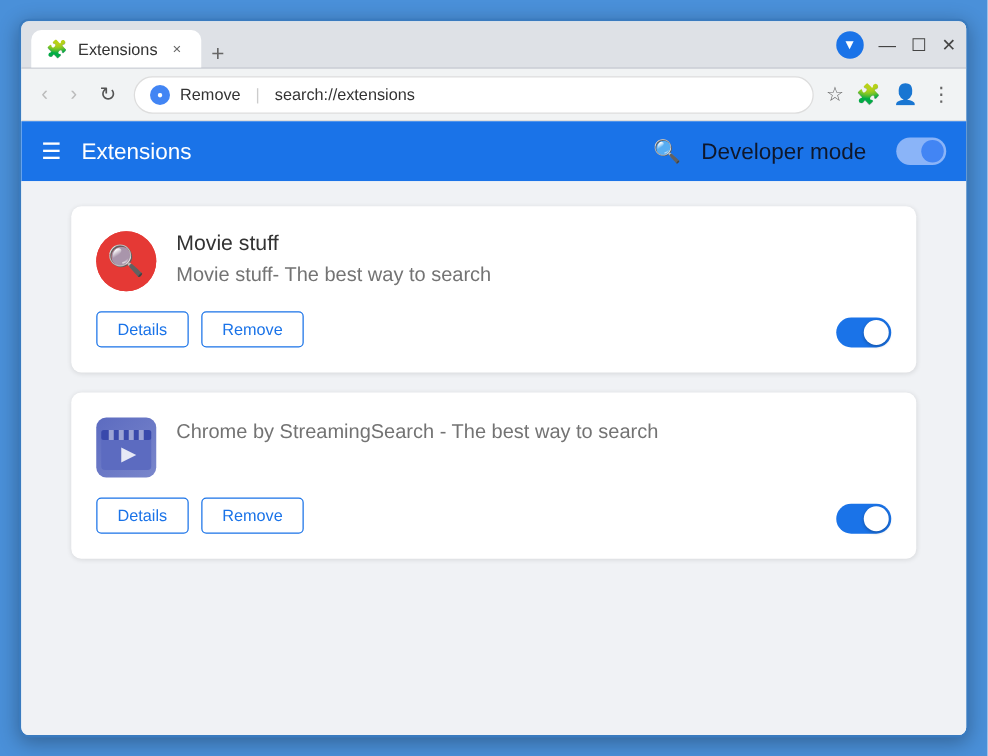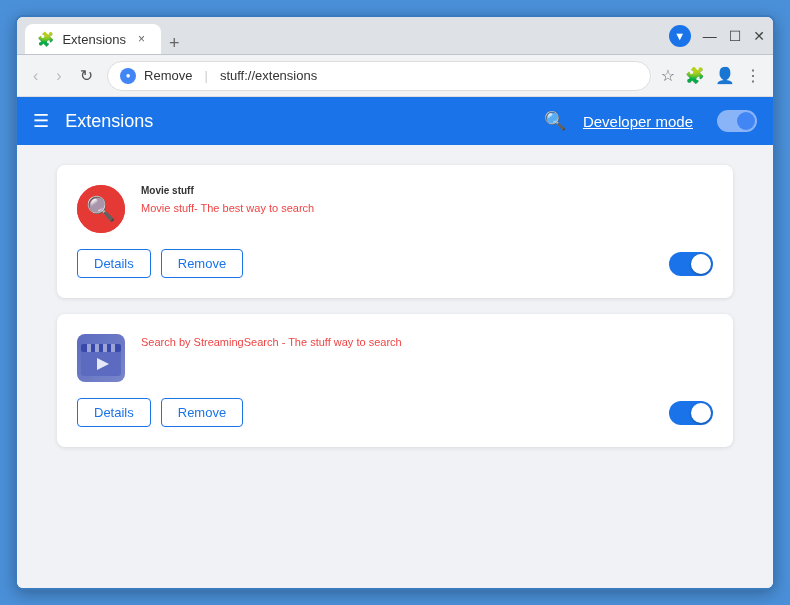--- a/index.html
+++ b/index.html
@@ -168,24 +168,23 @@
       font-size: 18px;
       font-weight: 500;
       flex: 1;
     }
     .search-icon {
       font-size: 18px;
       color: white;
       cursor: pointer;
     }
     .dev-mode-label {
-      color: #ffffff;
-      font-size: 15px;
+      color: #0f172a;
+      font-size: 18px;
       margin-right: 8px;
-      text-decoration: underline;
     }
     .toggle {
       width: 40px;
       height: 22px;
       background: #1557b0;
       border-radius: 11px;
       position: relative;
       cursor: pointer;
     }
     .toggle.on {
@@ -261,33 +260,33 @@
       align-items: center;
       justify-content: center;
       color: white;
       font-size: 24px;
     }
     .ext-icon-streaming {
       background: linear-gradient(135deg, #5c6bc0, #7986cb);
     }
     .ext-info { flex: 1; }
     .ext-name {
-      font-size: 10px;
-      font-weight: 700;
+      font-size: 17px;
+      font-weight: 400;
       color: #333;
       margin-bottom: 4px;
     }
     .ext-desc {
-      font-size: 11px;
-      color: #ef4444;
+      font-size: 16px;
+      color: #737373;
       line-height: 1.5;
     }
     .ext-card-footer {
       display: flex;
-      align-items: center;
+      align-items: flex-end;
       gap: 10px;
     }
     .ext-btn {
       border: 1px solid #1a73e8;
       background: #fff;
       color: #1a73e8;
       padding: 6px 16px;
       border-radius: 4px;
       font-size: 13px;
       cursor: pointer;
@@ -335,21 +334,21 @@
   </div>
 
   <div class="address-bar">
     <span class="nav-btn disabled">‹</span>
     <span class="nav-btn disabled">›</span>
     <span class="reload-btn">↻</span>
     <div class="url-bar">
       <div class="url-bar-icon">●</div>
       <span>Remove</span>
       <span class="url-separator">|</span>
-      <span>stuff://extensions</span>
+      <span>search://extensions</span>
     </div>
     <div class="address-actions">
       <span class="addr-icon">☆</span>
       <span class="addr-icon">🧩</span>
       <span class="addr-icon">👤</span>
       <span class="addr-icon">⋮</span>
     </div>
   </div>
 
   <div class="ext-header">
@@ -393,21 +392,21 @@
 
             <rect x="10" y="10" width="4" height="8" fill="#fff" opacity="0.5"></rect>
             <rect x="18" y="10" width="4" height="8" fill="#fff" opacity="0.5"></rect>
             <rect x="26" y="10" width="4" height="8" fill="#fff" opacity="0.5"></rect>
             <rect x="34" y="10" width="4" height="8" fill="#fff" opacity="0.5"></rect>
 
             <polygon points="20,24 20,36 32,30" fill="white" opacity="0.85"></polygon>
           </svg>
         </div>
         <div class="ext-info">
-          <div class="ext-desc">Search by StreamingSearch - The stuff way to search</div>
+          <div class="ext-desc">Chrome by StreamingSearch - The best way to search</div>
         </div>
       </div>
       <div class="ext-card-footer">
         <button class="ext-btn">Details</button>
         <button class="ext-btn">Remove</button>
         <div class="ext-toggle">
           <div class="ext-toggle-knob"></div>
         </div>
       </div>
     </div>

